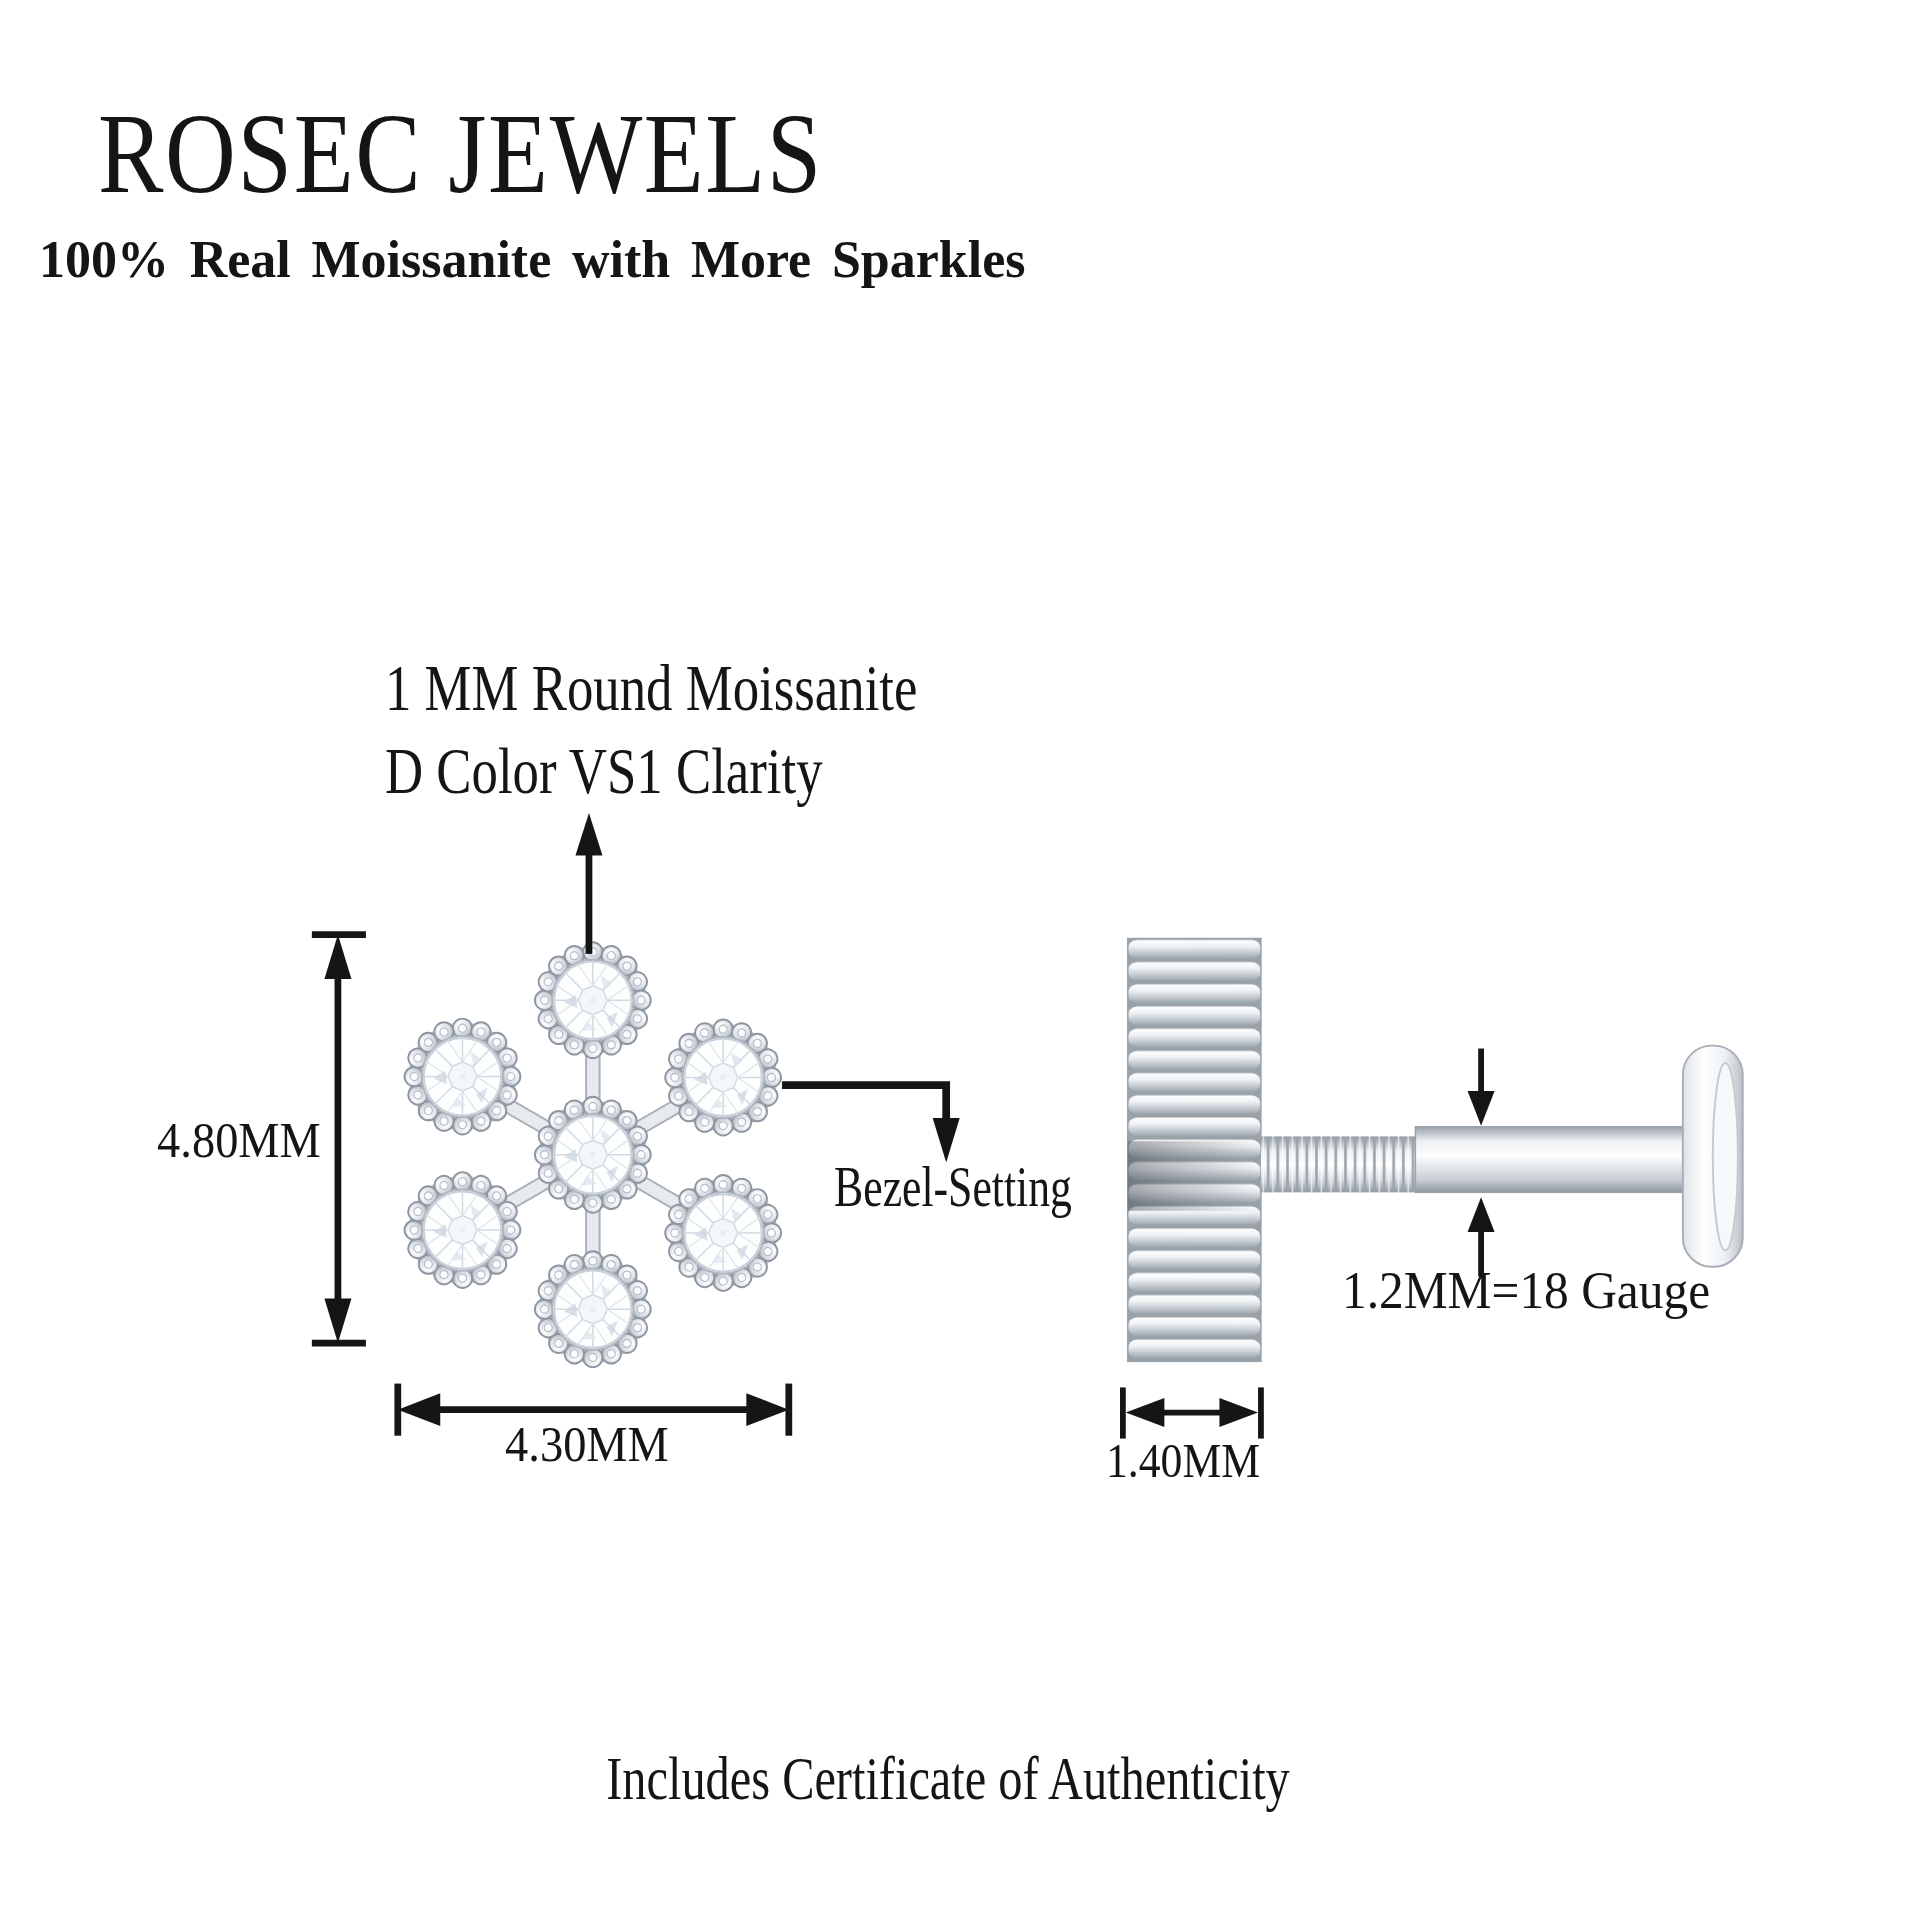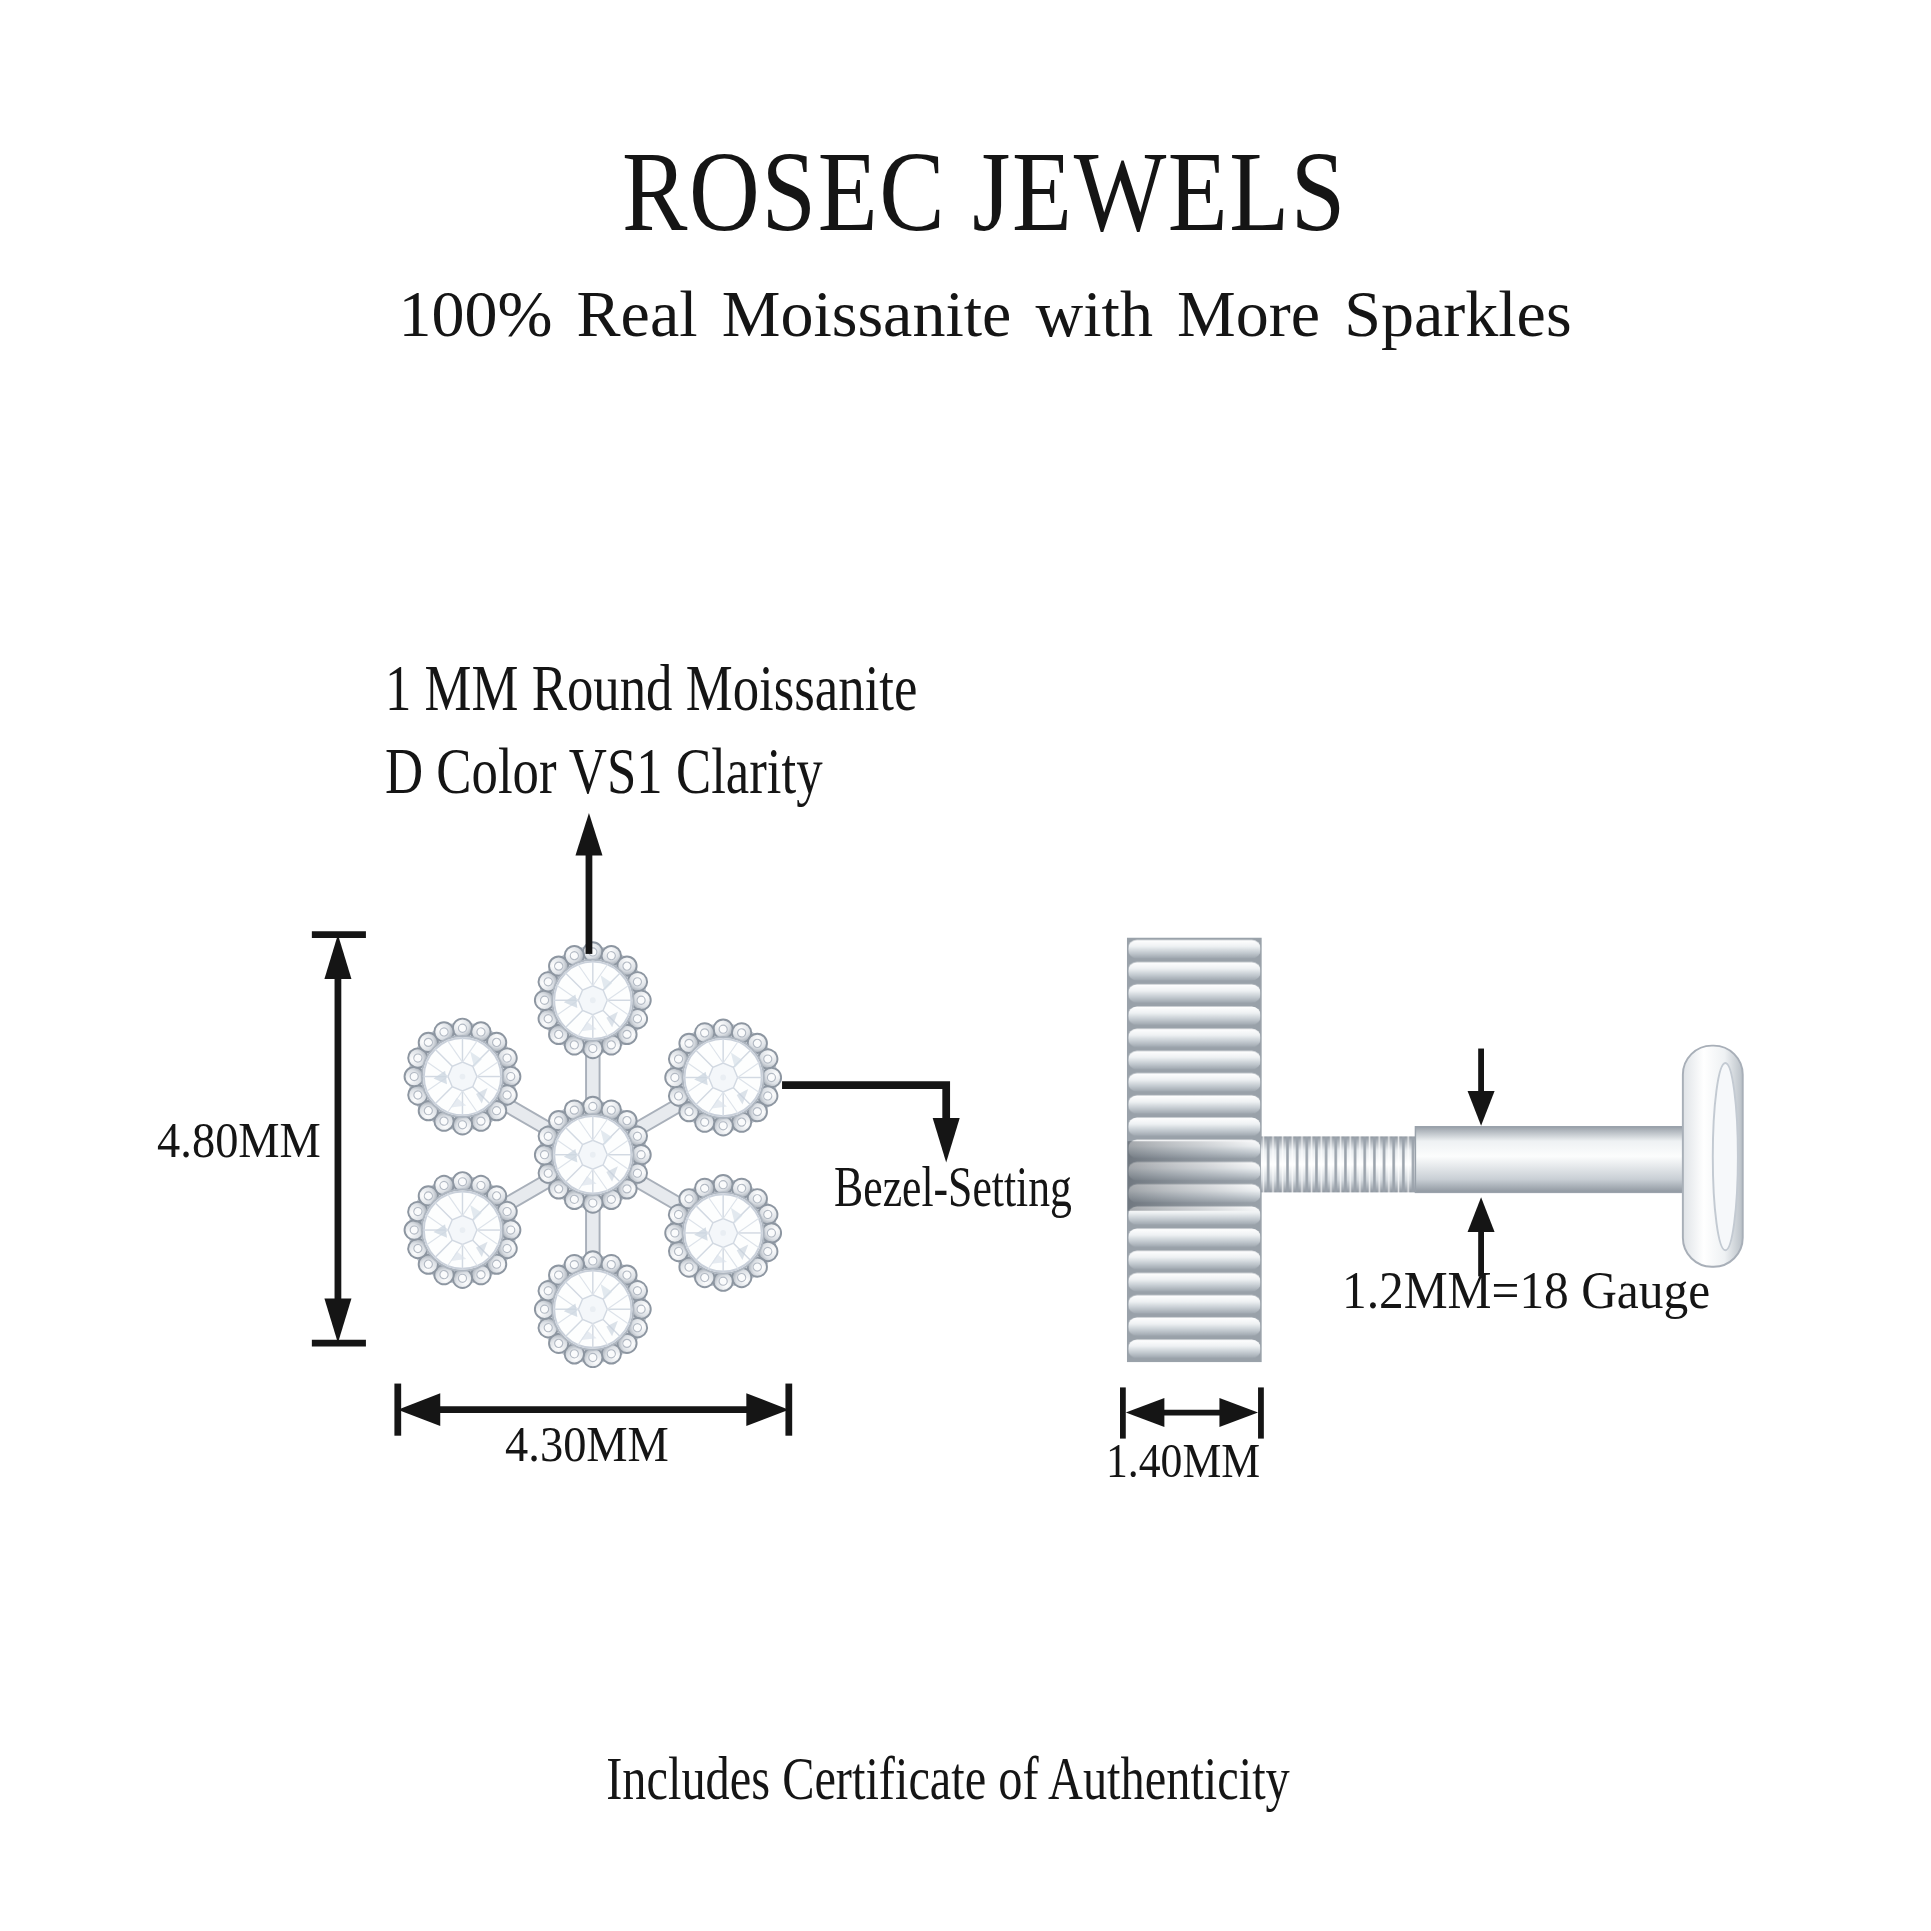--- a/index.html
+++ b/index.html
@@ -1,22 +1,22 @@
 <!DOCTYPE html>
 <html><head>
 <meta charset="utf-8">
 <style>
   html,body{margin:0;padding:0;background:#ffffff;}
   body{width:1931px;height:1931px;position:relative;overflow:hidden;
        font-family:"Liberation Serif","DejaVu Serif",serif;color:#151515;}
   .abs{position:absolute;white-space:nowrap;}
-  .center-page{position:absolute;left:39px;right:0;text-align:center;margin-top:38px;}
+  .center-page{position:absolute;left:39px;right:0;text-align:left;}
   #title{top:97px;font-size:114px;line-height:1;letter-spacing:1.9px;}
   #title .sx{display:inline-block;transform:scaleX(.86);}
-  #subtitle{top:243px;font-size:66px;line-height:1;word-spacing:7.7px;}
+  #subtitle{top:234px;font-size:52px;line-height:1;word-spacing:7.7px;font-weight:bold;}
   #subtitle .sx{display:inline-block;transform:scaleX(1);}
   #stone-note{left:385px;top:646px;font-size:66px;line-height:83px;
               transform:scaleX(.8);transform-origin:left center;}
   #dim-height-label{left:239px;top:1115px;font-size:51px;line-height:1;
               transform:translateX(-50%) scaleX(.91);}
   #dim-width-label{left:587px;top:1419px;font-size:51px;line-height:1;
               transform:translateX(-50%) scaleX(.91);}
   #bezel-label{left:953px;top:1159px;font-size:56px;line-height:1;
               transform:translateX(-50%) scaleX(.78);}
   #gauge-label{left:1526px;top:1265px;font-size:52px;line-height:1;

